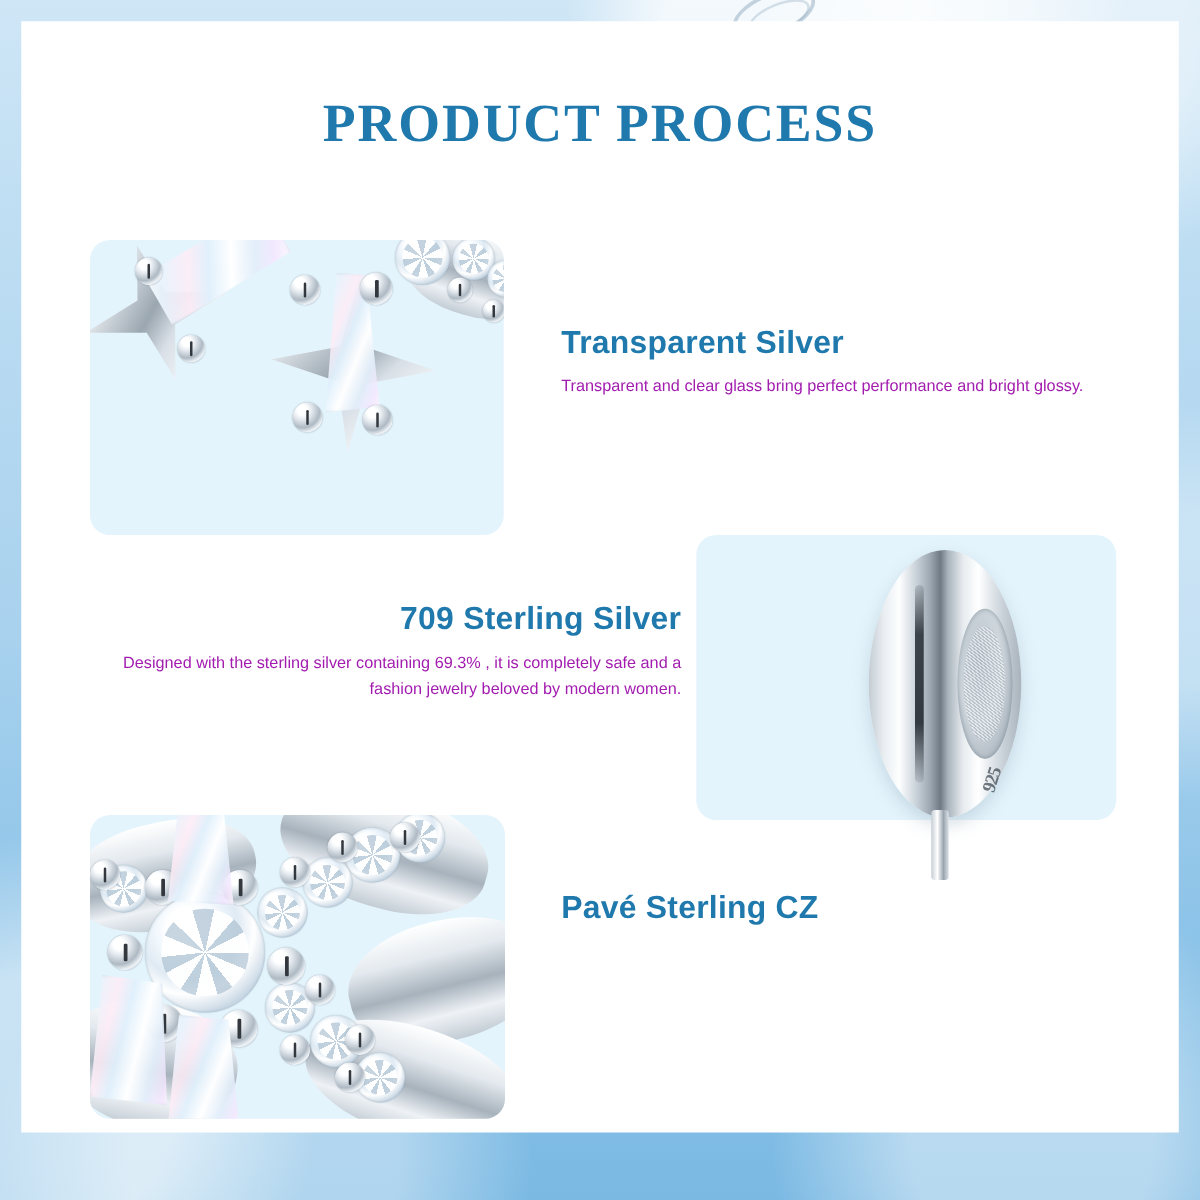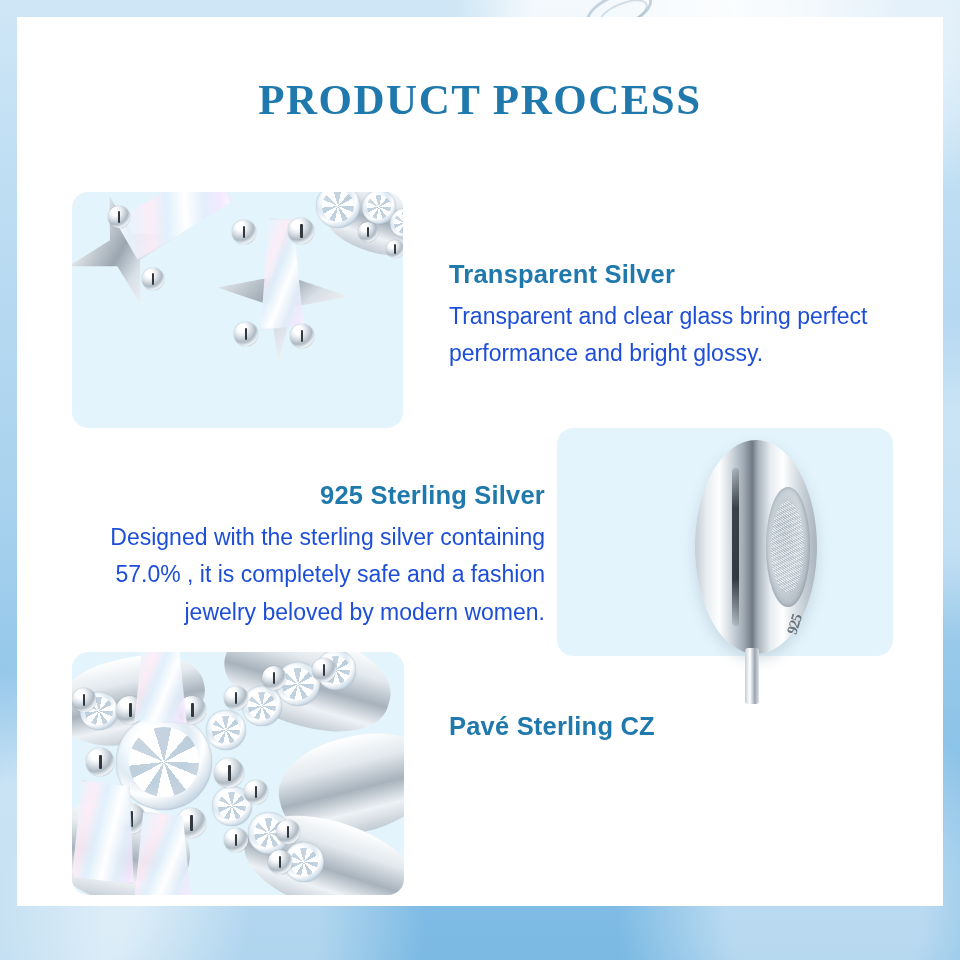--- a/index.html
+++ b/index.html
@@ -87,23 +87,23 @@
   
   .text-block { position:absolute; }
   .block-heading {
     font-size:25.5px;
     font-weight:700;
     color:#1f79ad;
     letter-spacing:.2px;
     margin-bottom:9px;
   }
   .block-body {
-    font-size:23px;
+    font-size:13px;
     line-height:1.62;
-    color:#1d4ed8;
+    color:#a21caf;
   }
   #text-glass  { left:432px; top:243px; width:440px; text-align:left; }
   #text-silver { left:78px;  top:464px; width:450px; text-align:right; }
   #text-pave   { left:432px; top:695px; width:430px; text-align:left; }
 
   
 
   
   .gem, .bead, .star { position:absolute; }
 
@@ -272,22 +272,22 @@
         </div>
       </div>
     </div>
 
     <div class="text-block" id="text-glass">
       <div class="block-heading">Transparent Silver</div>
       <div class="block-body">Transparent and clear glass bring perfect performance and bright glossy.</div>
     </div>
 
     <div class="text-block" id="text-silver">
-      <div class="block-heading">925 Sterling Silver</div>
-      <div class="block-body">Designed with the sterling silver containing 57.0% , it is completely safe and a fashion jewelry beloved by modern women.</div>
+      <div class="block-heading">709 Sterling Silver</div>
+      <div class="block-body">Designed with the sterling silver containing 69.3% , it is completely safe and a fashion jewelry beloved by modern women.</div>
     </div>
 
     <div class="photo-panel overflow" id="panel-silver">
       <div class="photo-clip">
         <div id="silver-bead">
           <div class="body"></div>
           <div class="highlight"></div>
           <div class="hole"></div>
           <div class="stamp">925</div>
           <div class="stem"></div>

